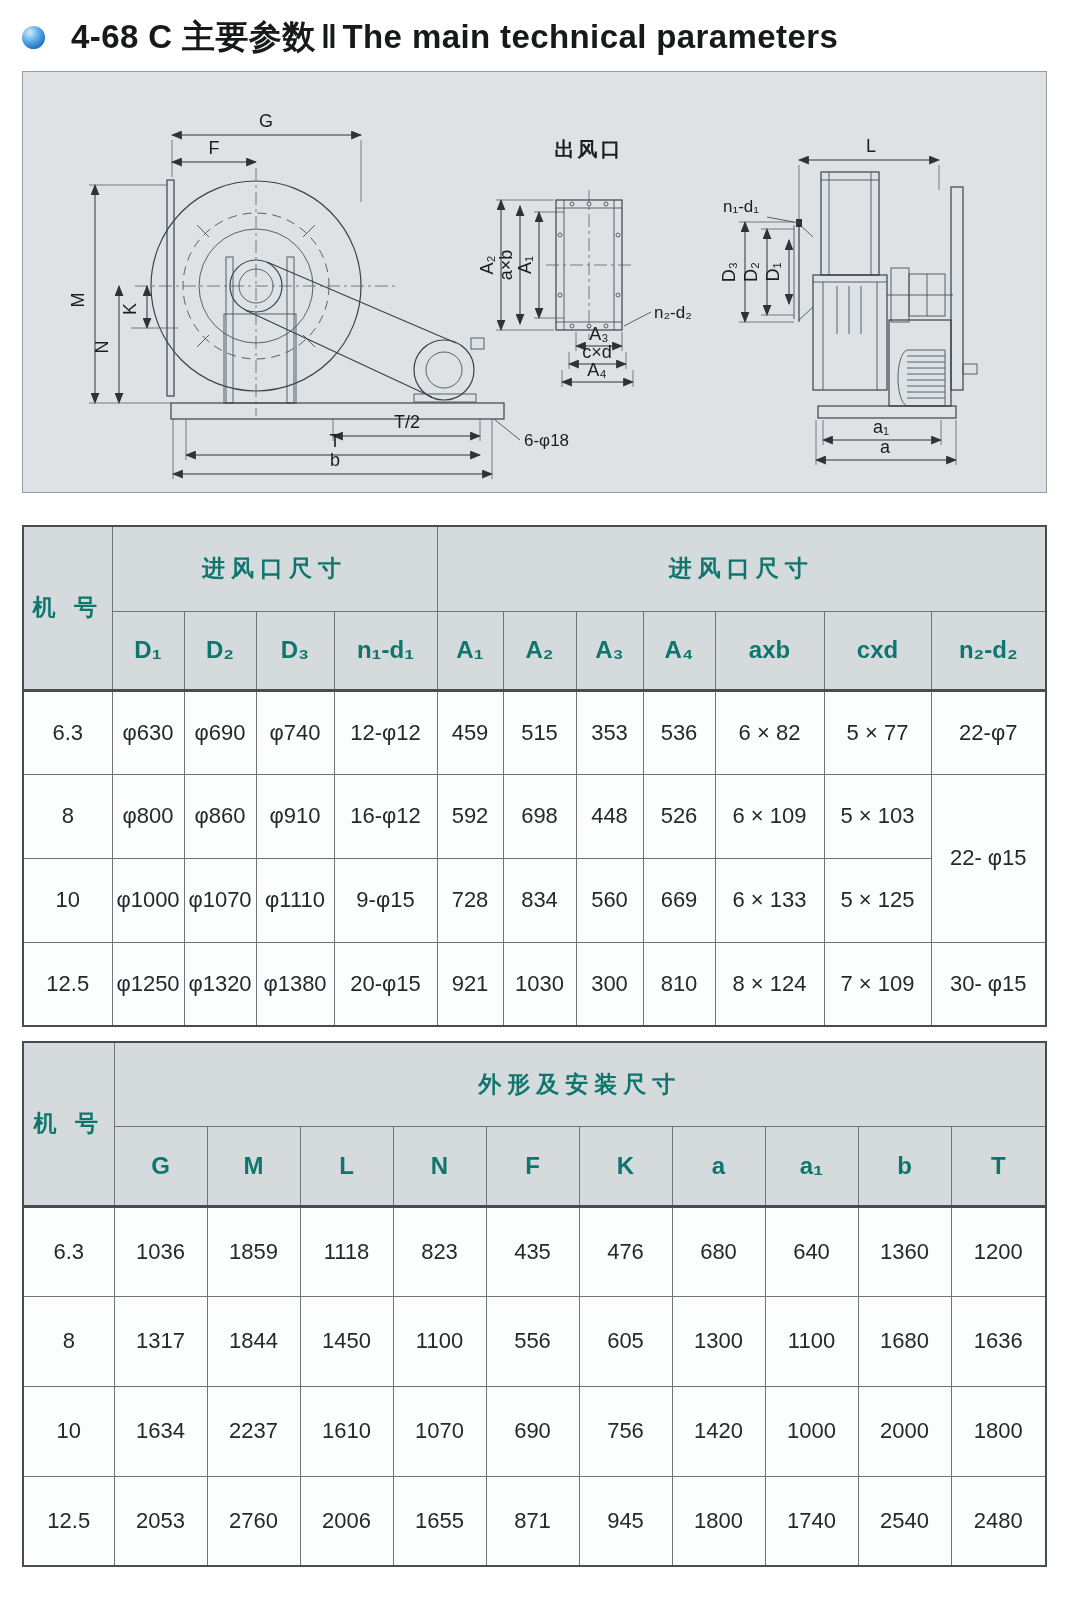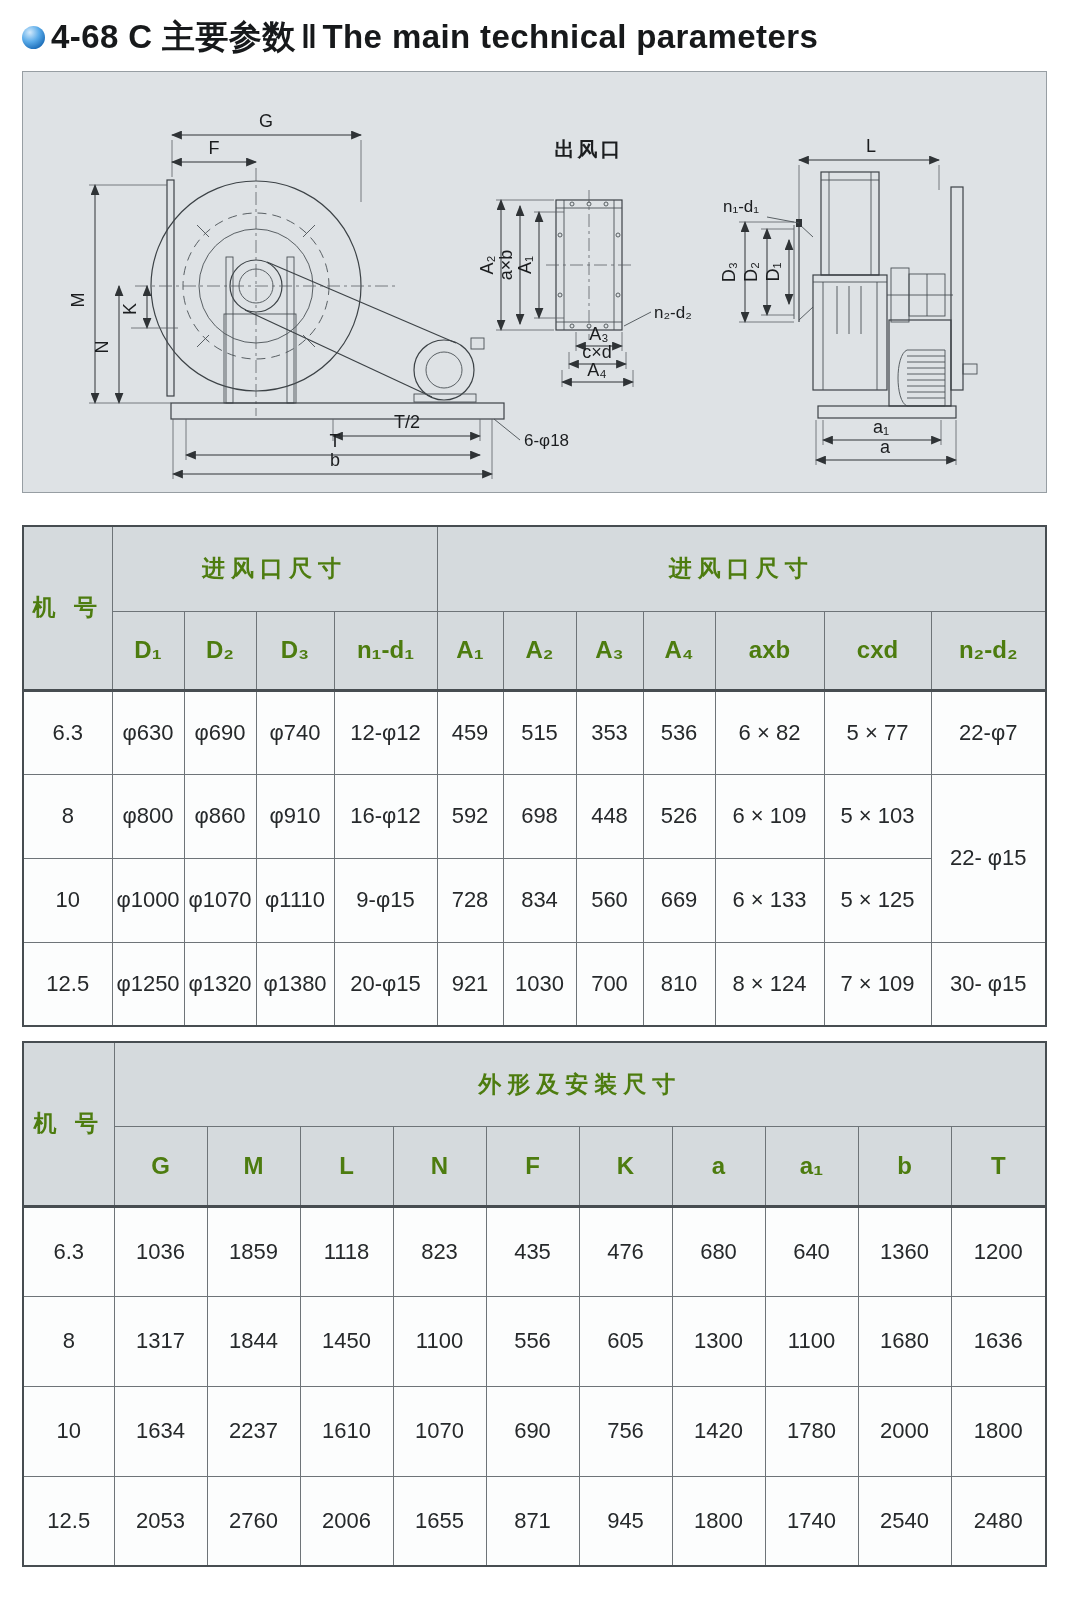--- a/index.html
+++ b/index.html
@@ -1,20 +1,20 @@
 <!DOCTYPE html>
 <html><head>
 <meta charset="utf-8">
 <style>
   html,body{margin:0;padding:0;background:#ffffff;}
   body{width:1069px;height:1600px;font-family:"Liberation Sans","DejaVu Sans",sans-serif;color:#17191b;}
   .page{padding:12px 22px 0 22px;}
 
   
-  .hdr{display:flex;align-items:center;gap:6px;height:50px;}
+  .hdr{display:flex;align-items:center;gap:26px;height:50px;}
   .bullet{width:23px;height:23px;border-radius:50%;
     background:radial-gradient(circle at 34% 28%, #d3eafc 0%, #5aabe9 42%, #0b5cab 88%);
     flex:0 0 auto;}
   h1{margin:0;font-size:33px;font-weight:700;letter-spacing:.4px;white-space:nowrap;}
   .sep{padding:0 5px;font-weight:700;}
 
   
   .panel{margin-top:9px;width:1023px;height:420px;background:#dee2e5;border:1px solid #979ea3;}
   svg text{font-size:18px;fill:#1b1d1f;font-family:"Liberation Sans","DejaVu Sans",sans-serif;}
   svg .cap{font-size:20px;font-weight:700;letter-spacing:3px;}
@@ -26,21 +26,21 @@
   .dim{stroke:#2f3336;fill:none;stroke-width:1;}
   .ext{stroke:#5a6064;fill:none;stroke-width:.8;}
   .solid{fill:#2f3336;stroke:none;}
 
   
   table{border-collapse:collapse;table-layout:fixed;width:1025px;border:2px solid #474d51;}
   table.t1{margin-top:32px;}
   table.t2{margin-top:14px;}
   th,td{border:1px solid #6e7478;text-align:center;vertical-align:middle;padding:0;}
   thead{border-bottom:3px solid #474d51;}
-  thead th{background:#d5dadd;font-weight:700;font-size:24px;color:#4d7c0f;}
+  thead th{background:#d5dadd;font-weight:700;font-size:24px;color:#0f766e;}
   th.zh{font-size:23px;letter-spacing:6px;}
   tbody td{background:#fcfdfd;font-size:22px;color:#26292b;}
   .t1 thead tr.gr{height:85px;} .t1 thead tr.sb{height:79px;} .t1 tbody tr{height:84px;}
   .t2 thead tr.gr{height:84px;} .t2 thead tr.sb{height:80px;} .t2 tbody tr{height:90px;}
 </style>
 </head>
 <body>
 
 <div class="page">
 
@@ -310,21 +310,21 @@
           <td>5 × 125</td>
         </tr>
         <tr>
           <td>12.5</td>
           <td>φ1250</td>
           <td>φ1320</td>
           <td>φ1380</td>
           <td>20-φ15</td>
           <td>921</td>
           <td>1030</td>
-          <td>700</td>
+          <td>300</td>
           <td>810</td>
           <td>8 × 124</td>
           <td>7 × 109</td>
           <td>30- φ15</td>
         </tr>
       </tbody>
   </table>
 
   <table class="t2">
     <colgroup>
@@ -387,21 +387,21 @@
         </tr>
         <tr>
           <td>10</td>
           <td>1634</td>
           <td>2237</td>
           <td>1610</td>
           <td>1070</td>
           <td>690</td>
           <td>756</td>
           <td>1420</td>
-          <td>1780</td>
+          <td>1000</td>
           <td>2000</td>
           <td>1800</td>
         </tr>
         <tr>
           <td>12.5</td>
           <td>2053</td>
           <td>2760</td>
           <td>2006</td>
           <td>1655</td>
           <td>871</td>

